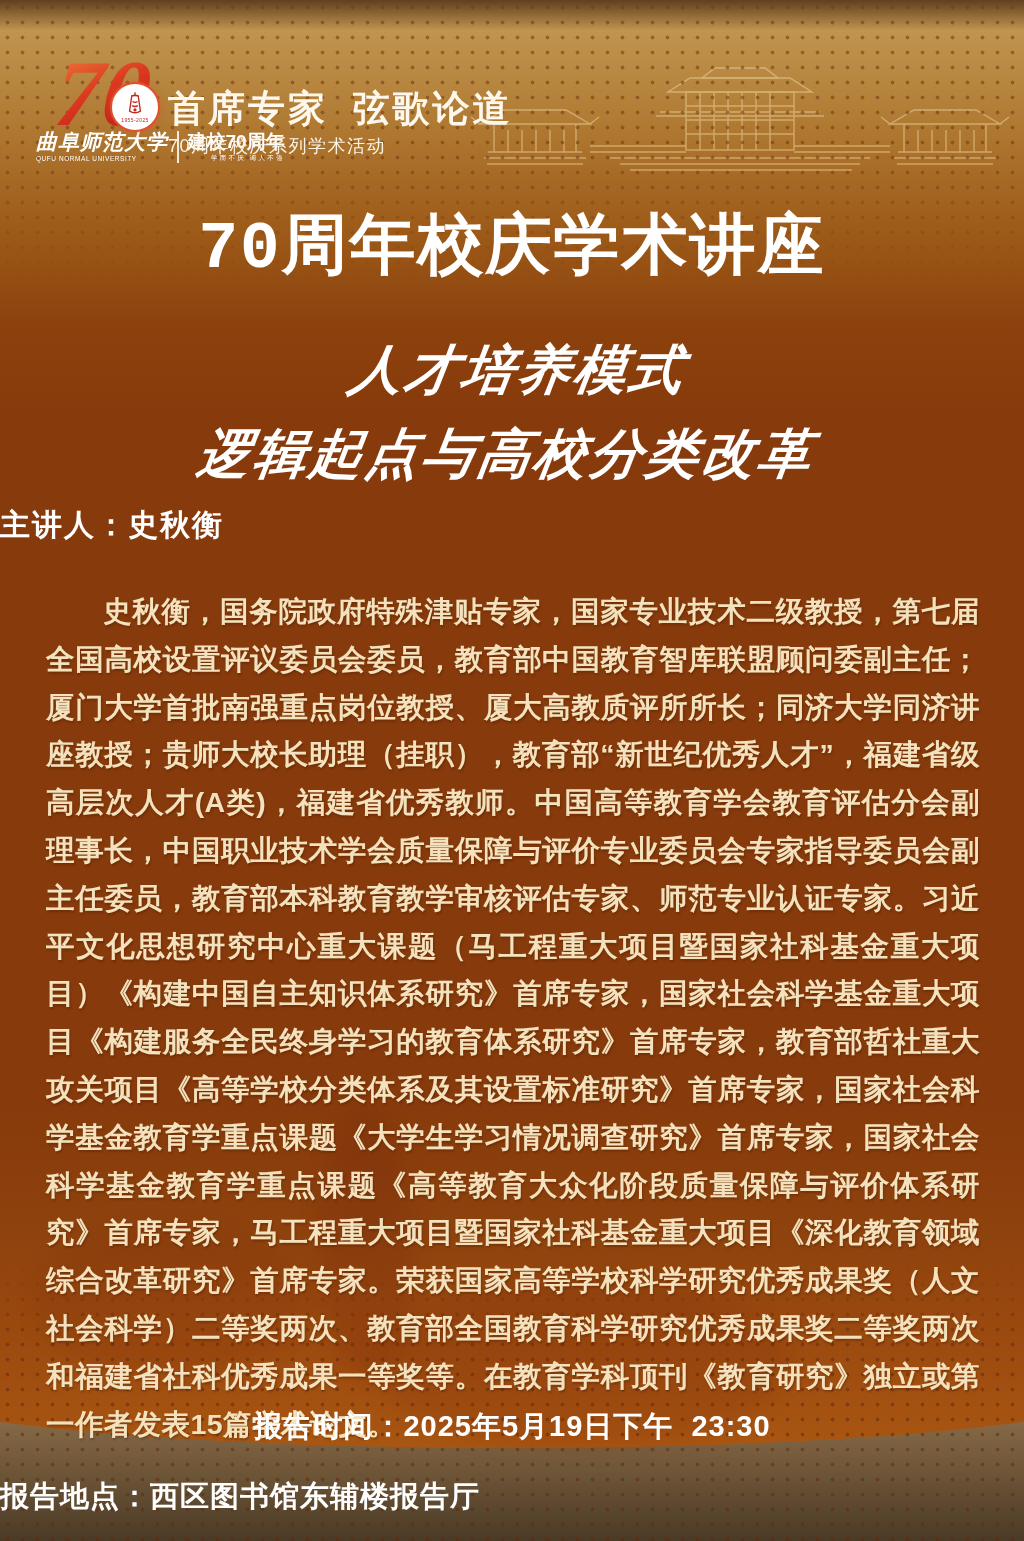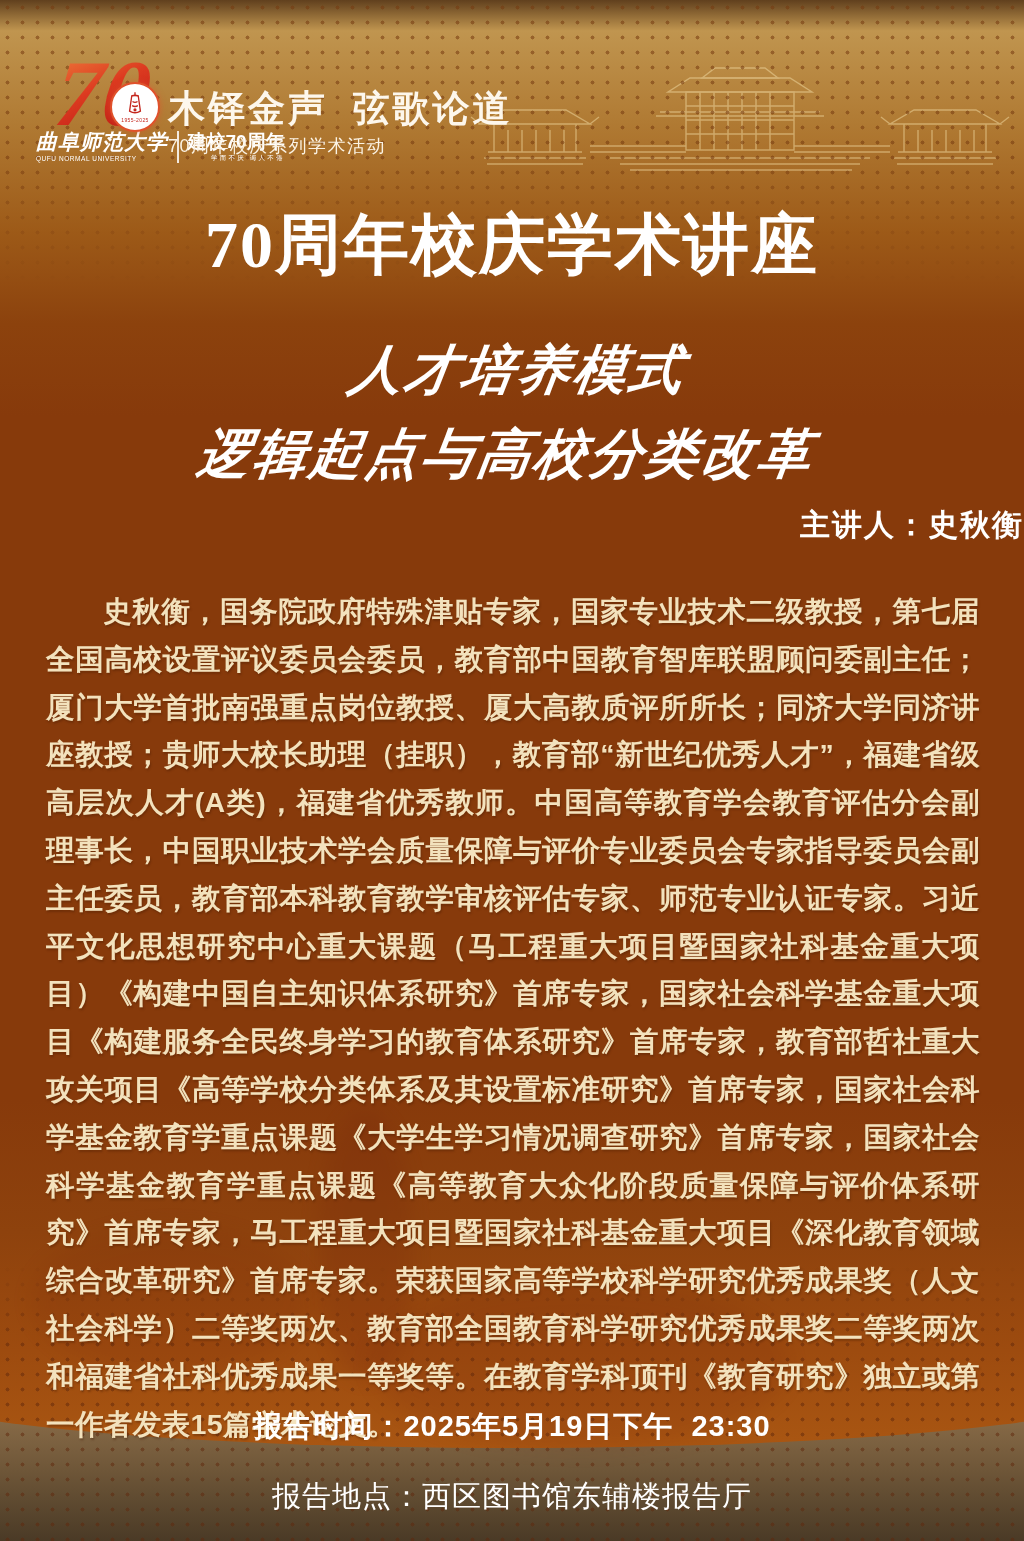--- a/index.html
+++ b/index.html
@@ -70,44 +70,44 @@
     font-family:"Liberation Serif","DejaVu Serif",serif;
     font-size:37px;font-weight:700;letter-spacing:3px;
   }
   .series{
     position:absolute;left:168px;top:134px;z-index:5;color:#fbf3e4;white-space:nowrap;
     font-size:18px;font-weight:500;letter-spacing:1.5px;
   }
   
   .title{
     position:absolute;left:0;right:0;top:200px;z-index:5;margin:0;text-align:center;
-    font-family:Liberation Serif, serif;
+    font-family:Liberation Mono, monospace;
     font-size:66px;font-weight:700;letter-spacing:2px;color:#ffffff;white-space:nowrap;
   }
   .subtitle{position:absolute;left:0;right:0;top:328px;z-index:5;text-align:center;color:#fff;
     transform:skewX(-8deg);font-weight:700;font-style:italic;}
   .subtitle .line{font-size:53px;line-height:84px;letter-spacing:3px;white-space:nowrap;}
   .speaker{
-    position:absolute;left:0;right:0;top:505px;z-index:5;text-align:right;color:#fff;
+    position:absolute;left:0;right:0;top:505px;z-index:5;text-align:left;color:#fff;
     font-size:30px;font-weight:700;letter-spacing:2px;white-space:nowrap;
   }
   .bio{
     position:absolute;left:30px;right:28px;top:572px;z-index:5;margin:16px;
     color:#f3e2bd;font-size:28.5px;line-height:47.8px;font-weight:700;
     text-align:justify;text-justify:inter-ideograph;text-indent:2em;letter-spacing:.4px;
     text-shadow:1px 1.5px 2px rgba(70,25,0,.35);
   }
   
   .f-time{
     position:absolute;left:0;right:0;top:1407px;z-index:5;text-align:center;color:#fff;white-space:pre;
     font-size:29px;font-weight:700;letter-spacing:1px;
   }
   .f-loc{
-    position:absolute;left:0;right:0;top:1477px;z-index:5;text-align:center;color:#fff;white-space:pre;
-    font-size:29px;font-weight:400;letter-spacing:1px;
+    position:absolute;left:0;right:0;top:1477px;z-index:5;color:#fff;white-space:pre;
+    font-size:29px;font-weight:700;letter-spacing:1px;
   }
 </style>
 </head>
 <body>
 
 <div class="poster">
 
   <div class="dots-top"></div>
   <div class="bottom-dome"></div>
   <div class="footer-band"></div>
@@ -152,21 +152,21 @@
       <span class="uni-cn">曲阜师范大学</span>
       <span class="uni-en">QUFU NORMAL UNIVERSITY</span>
     </div>
     <div class="logo-div"></div>
     <div class="anniv-col">
       <span class="anniv">建校70周年</span>
       <span class="anniv-sub">学而不厌 诲人不倦</span>
     </div>
   </div>
 
-  <div class="slogan">木铎金声  弦歌论道</div>
+  <div class="slogan">首席专家  弦歌论道</div>
   <div class="series">70周年校庆系列学术活动</div>
 
   <h1 class="title">70周年校庆学术讲座</h1>
   <div class="subtitle">
     <div class="line">人才培养模式</div>
     <div class="line">逻辑起点与高校分类改革</div>
   </div>
   <div class="speaker">主讲人：史秋衡</div>
 
   <p class="bio">史秋衡，国务院政府特殊津贴专家，国家专业技术二级教授，第七届全国高校设置评议委员会委员，教育部中国教育智库联盟顾问委副主任；厦门大学首批南强重点岗位教授、厦大高教质评所所长；同济大学同济讲座教授；贵师大校长助理（挂职），教育部“新世纪优秀人才”，福建省级高层次人才(A类)，福建省优秀教师。中国高等教育学会教育评估分会副理事长，中国职业技术学会质量保障与评价专业委员会专家指导委员会副主任委员，教育部本科教育教学审核评估专家、师范专业认证专家。习近平文化思想研究中心重大课题（马工程重大项目暨国家社科基金重大项目）《构建中国自主知识体系研究》首席专家，国家社会科学基金重大项目《构建服务全民终身学习的教育体系研究》首席专家，教育部哲社重大攻关项目《高等学校分类体系及其设置标准研究》首席专家，国家社会科学基金教育学重点课题《大学生学习情况调查研究》首席专家，国家社会科学基金教育学重点课题《高等教育大众化阶段质量保障与评价体系研究》首席专家，马工程重大项目暨国家社科基金重大项目《深化教育领域综合改革研究》首席专家。荣获国家高等学校科学研究优秀成果奖（人文社会科学）二等奖两次、教育部全国教育科学研究优秀成果奖二等奖两次和福建省社科优秀成果一等奖等。在教育学科顶刊《教育研究》独立或第一作者发表15篇学术论文。</p>

